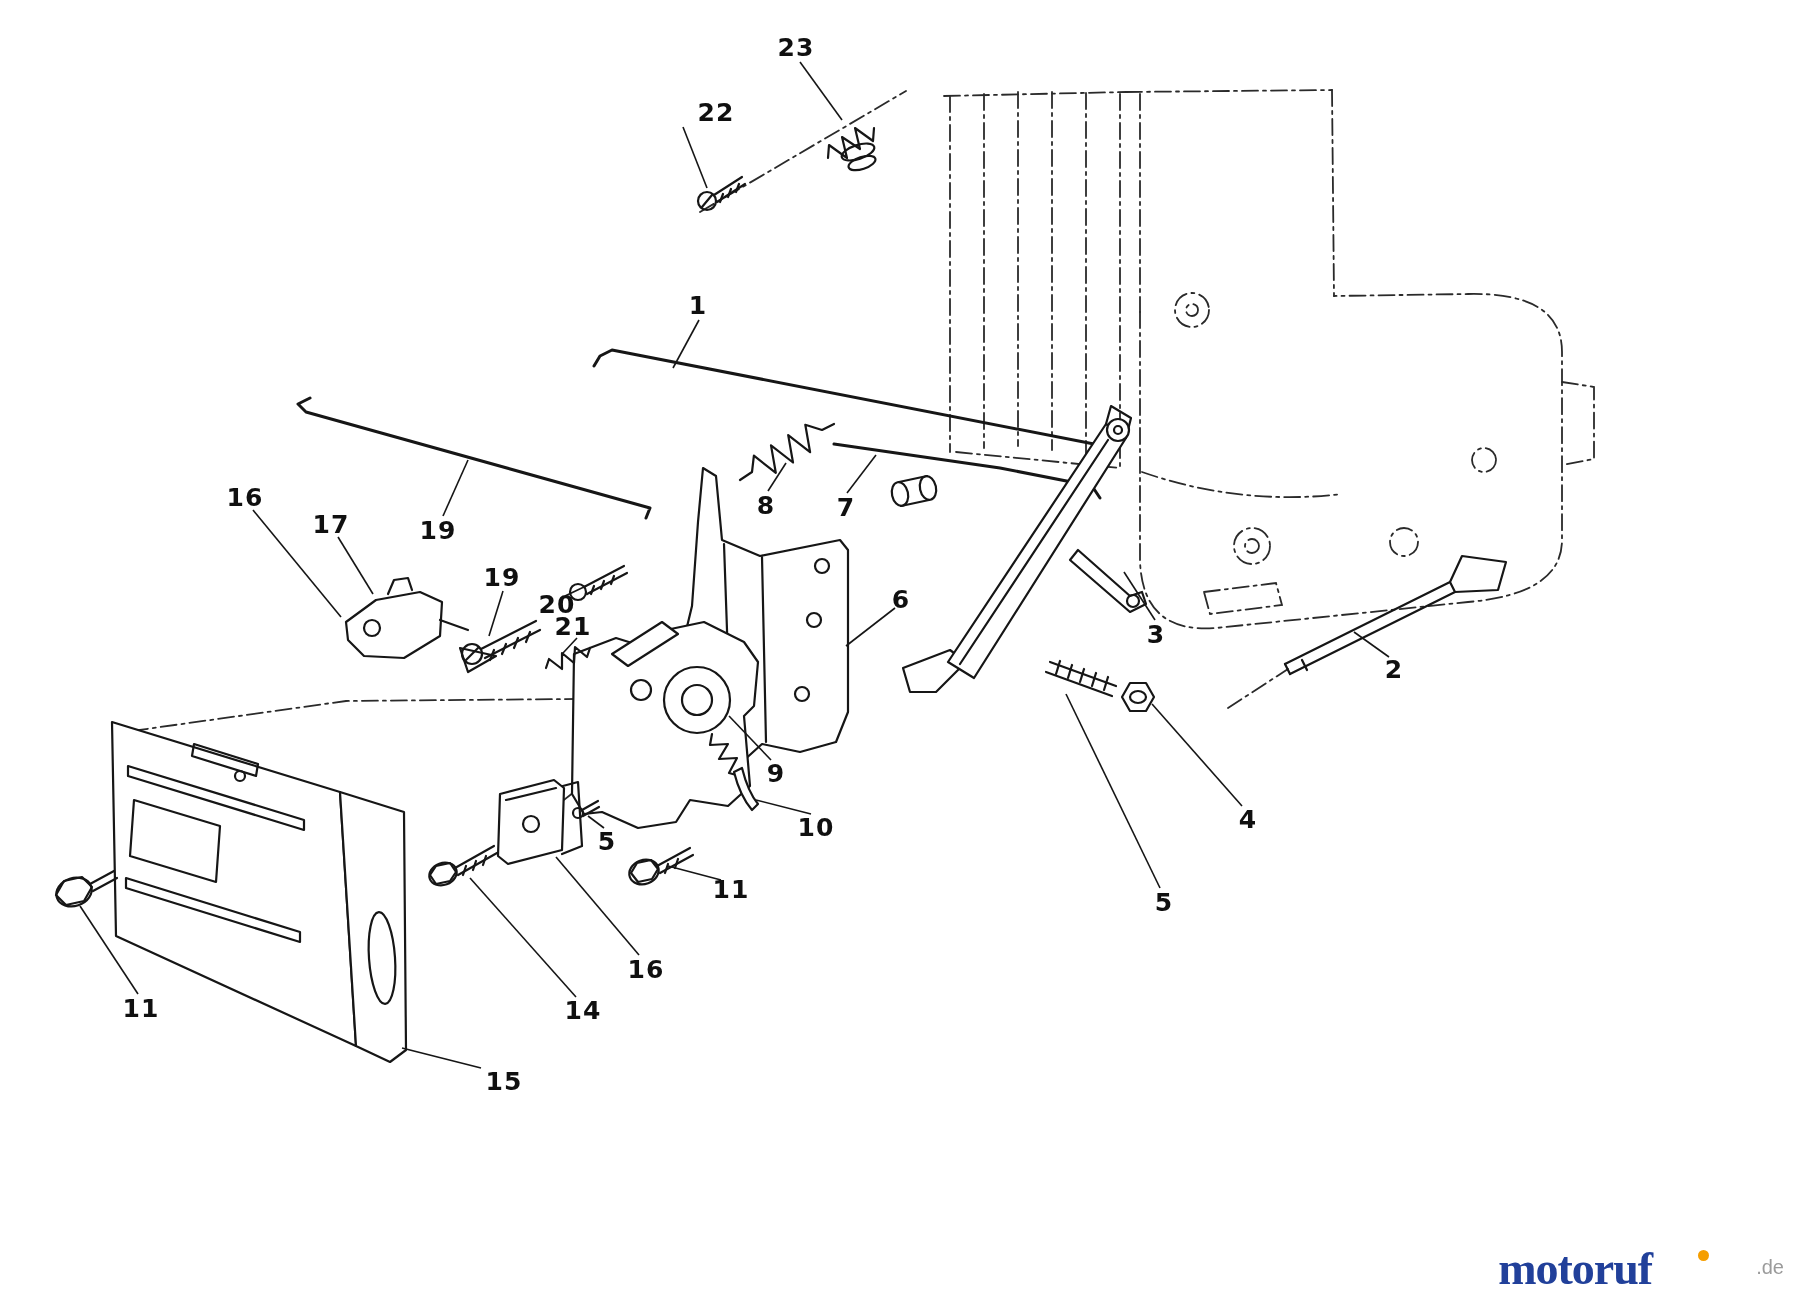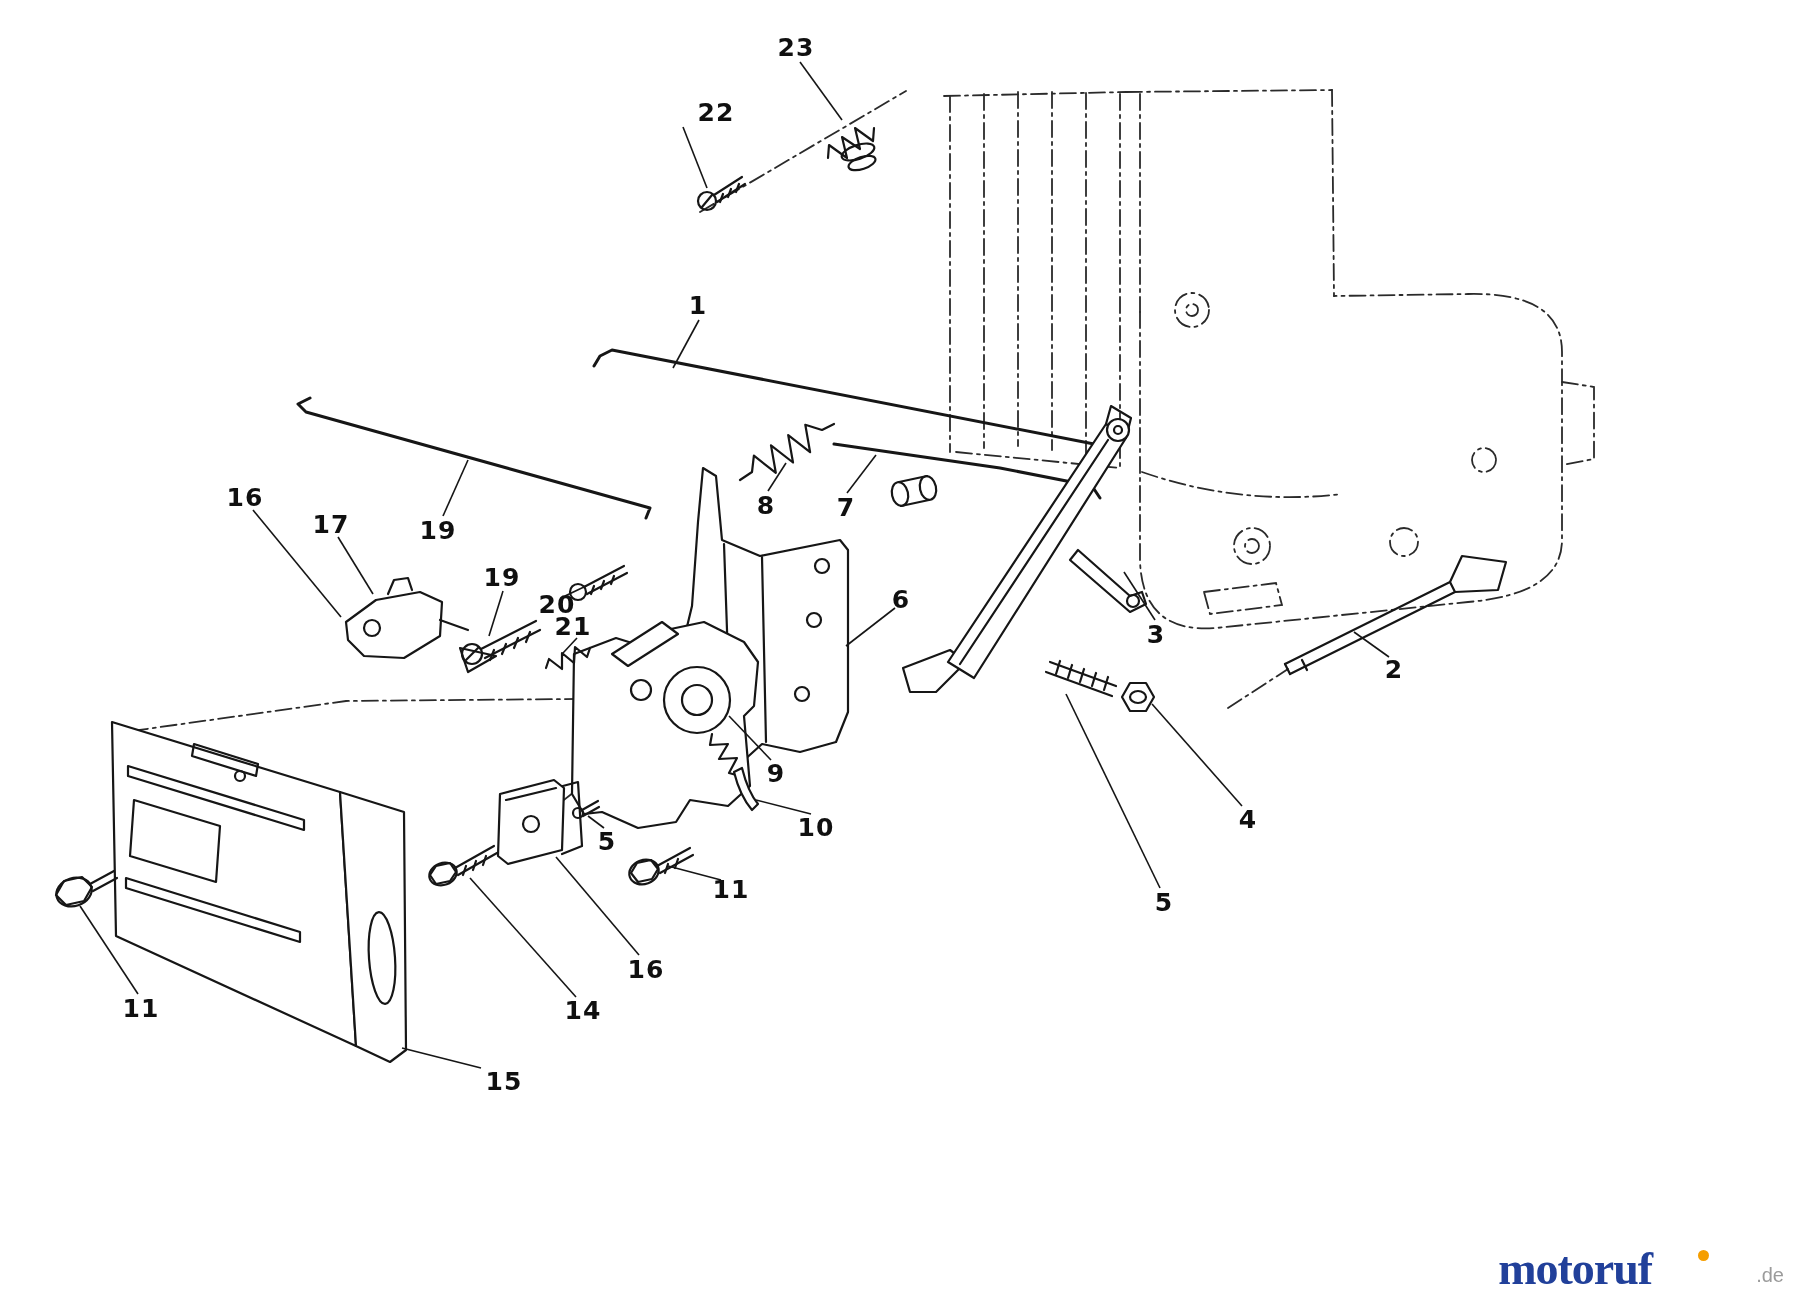--- a/index.html
+++ b/index.html
@@ -44,21 +44,21 @@
     width: 11px; height: 11px;
     border-radius: 50%;
     background: #f59e00;
     display: inline-block;
     margin: 0 3px 28px 2px;
   }
   .logo-suffix {
     font-family: "Liberation Sans", sans-serif;
     font-size: 20px;
     color: #9b9b9b;
-    margin-bottom: 2px;
+    margin-bottom: 10px;
   }
   .solid { fill: none; stroke: #161616; stroke-width: 2.2; stroke-linejoin: round; stroke-linecap: round; }
   .solid-thick { fill: none; stroke: #161616; stroke-width: 3; stroke-linecap: round; stroke-linejoin: round; }
   .whitefill { fill: #ffffff; stroke: #161616; stroke-width: 2.2; stroke-linejoin: round; }
   .ph { fill: none; stroke: #2a2a2a; stroke-width: 1.8; stroke-dasharray: 16 5 3 5; stroke-linecap: round; }
   .leader { stroke: #161616; stroke-width: 1.6; }
 </style>
 </head>
 <body>
 

